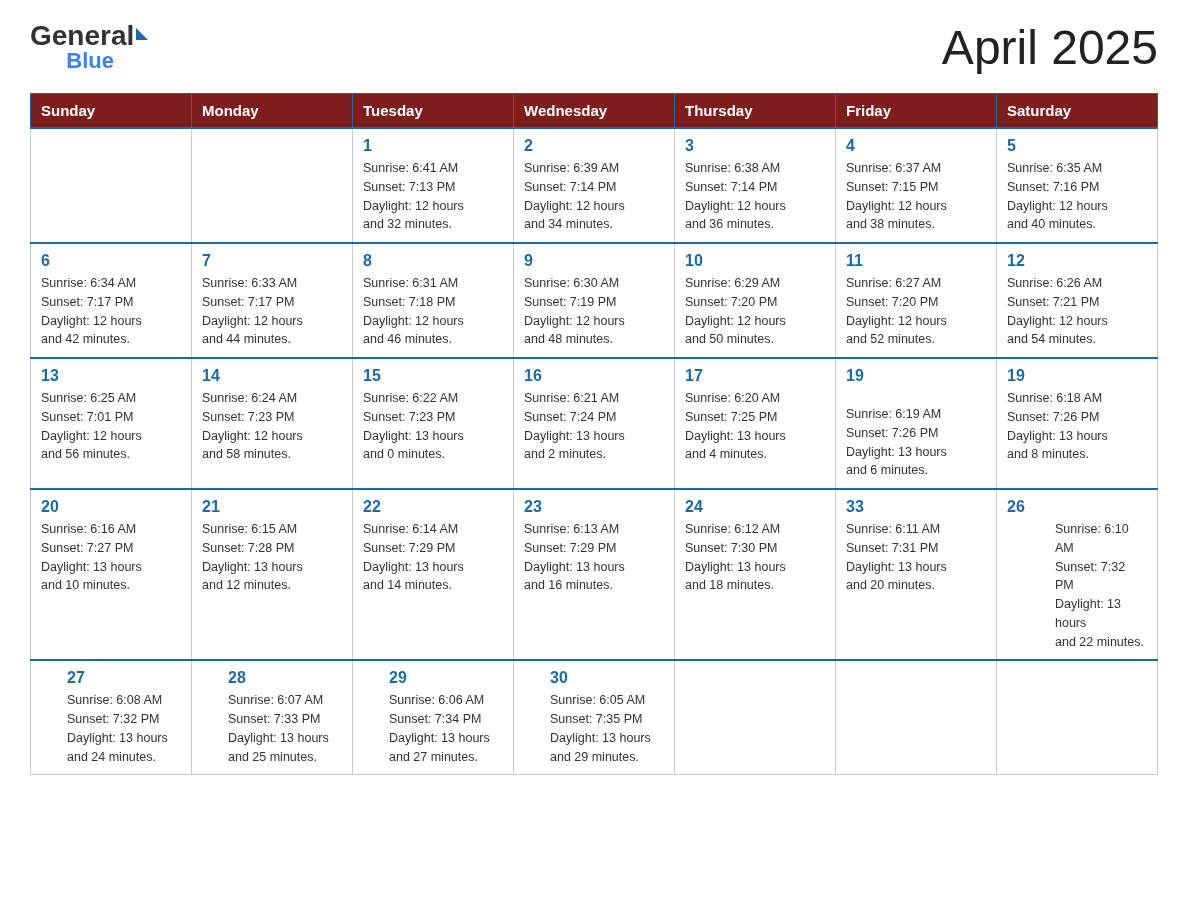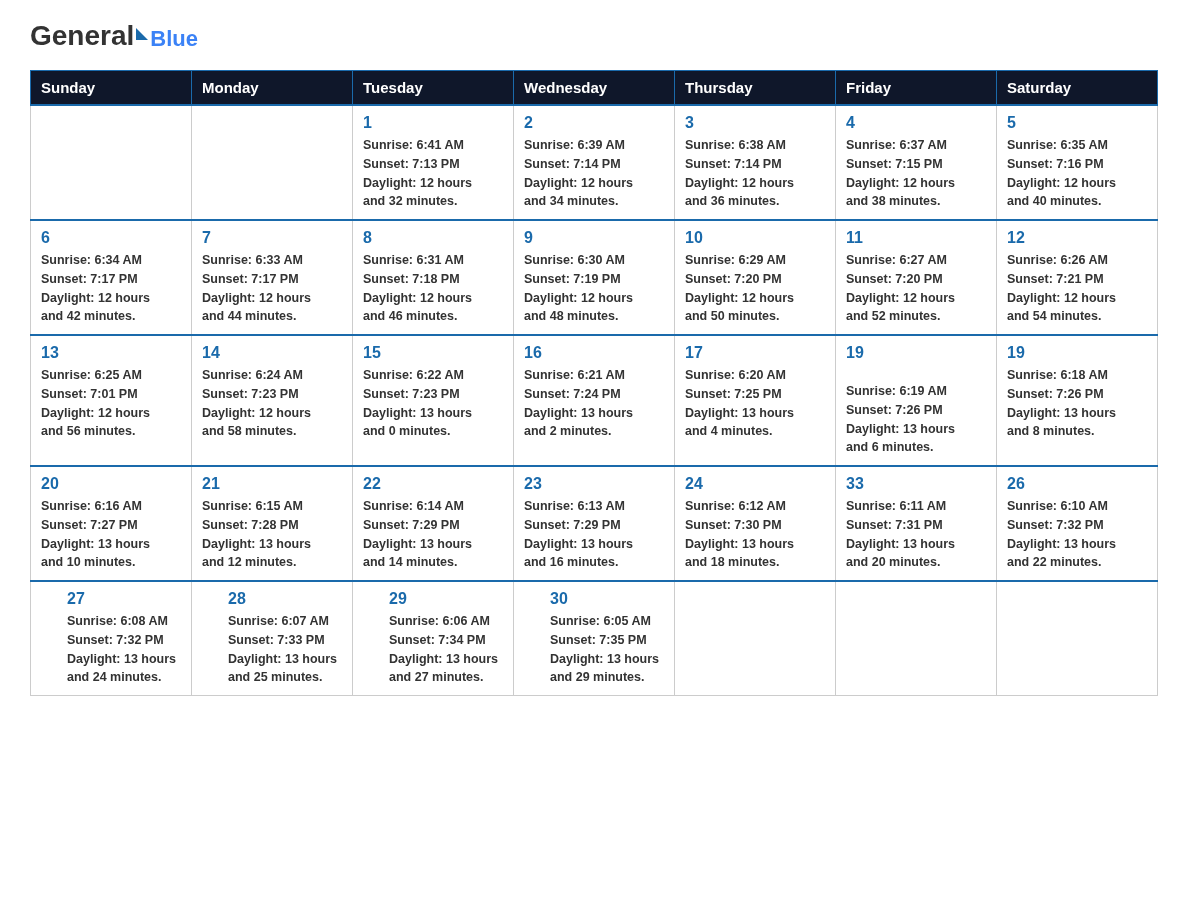--- a/index.html
+++ b/index.html
@@ -11,22 +11,22 @@
       padding: 20px 30px;
     }
     .header {
       display: flex;
       justify-content: space-between;
       align-items: flex-start;
       margin-bottom: 18px;
     }
     .logo {
       display: flex;
-      flex-direction: row;
-      align-items: flex-end;
+      flex-direction: column;
+      align-items: center;
     }
     .logo-text {
       font-size: 28px;
       font-weight: bold;
       color: #333;
       display: flex;
       align-items: center;
     }
     .logo-general { color: #333; }
     .logo-triangle {
@@ -58,21 +58,21 @@
       font-size: 20px;
       color: #444;
       margin-top: 4px;
     }
     table {
       width: 100%;
       border-collapse: collapse;
       table-layout: fixed;
     }
     thead tr th {
-      background-color: #0f172a;
+      background-color: #7f1d1d;
       color: #fff;
       font-size: 15px;
       font-weight: bold;
       padding: 8px 10px;
       text-align: left;
       border: 1px solid #1a6aab;
     }
     tbody tr td {
       vertical-align: top;
       padding: 8px 10px;
@@ -86,21 +86,20 @@
       font-size: 16px;
       font-weight: bold;
       color: #1a6aab;
       margin-bottom: 4px;
       display: block;
     }
     .day-info {
       font-size: 12.5px;
       color: #333;
       line-height: 1.5;
-      font-weight: bold;
     }
     tbody tr td.empty {
       background: #fff;
     }
     tbody tr:last-child td {
       border-bottom: 1px solid #ccc;
       padding-left: 36px;
     }
   </style>
 </head>
@@ -108,20 +107,21 @@
 
 <div class="header">
   <div class="logo">
     <div class="logo-text">
       <span class="logo-general">General</span>
         <span class="logo-triangle"></span>
     </div>
     <div class="logo-subtext">Blue</div>
   </div>
   <div class="title-block">
+    <div class="month-year">April 2025</div>
   </div>
 </div>
 
 <table>
   <thead>
     <tr>
     <th>Sunday</th>
         <th>Monday</th>
         <th>Tuesday</th>
         <th>Wednesday</th>
@@ -310,21 +310,21 @@
         </td>
         <td>
           <span class="day-number">33</span>
           <div class="day-info" style="white-space: pre-line;">Sunrise: 6:11 AM
 Sunset: 7:31 PM
 Daylight: 13 hours
 and 20 minutes.</div>
         </td>
         <td>
           <span class="day-number">26</span>
-          <div class="day-info" style="white-space: pre-line;">Sunrise: 6:10 AM
+          <div class="day-info" style="white-space: pre-line; margin-left: 48px;">Sunrise: 6:10 AM
 Sunset: 7:32 PM
 Daylight: 13 hours
 and 22 minutes.</div>
         </td>
       </tr>
       <tr>
         <td>
           <span class="day-number">27</span>
           <div class="day-info" style="white-space: pre-line;">Sunrise: 6:08 AM
 Sunset: 7:32 PM

